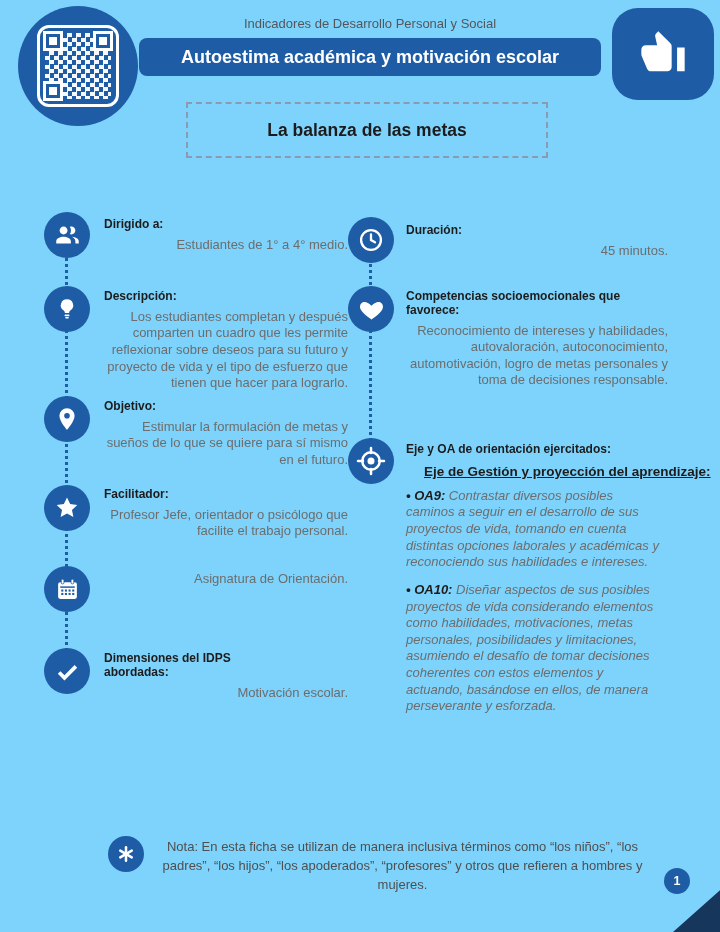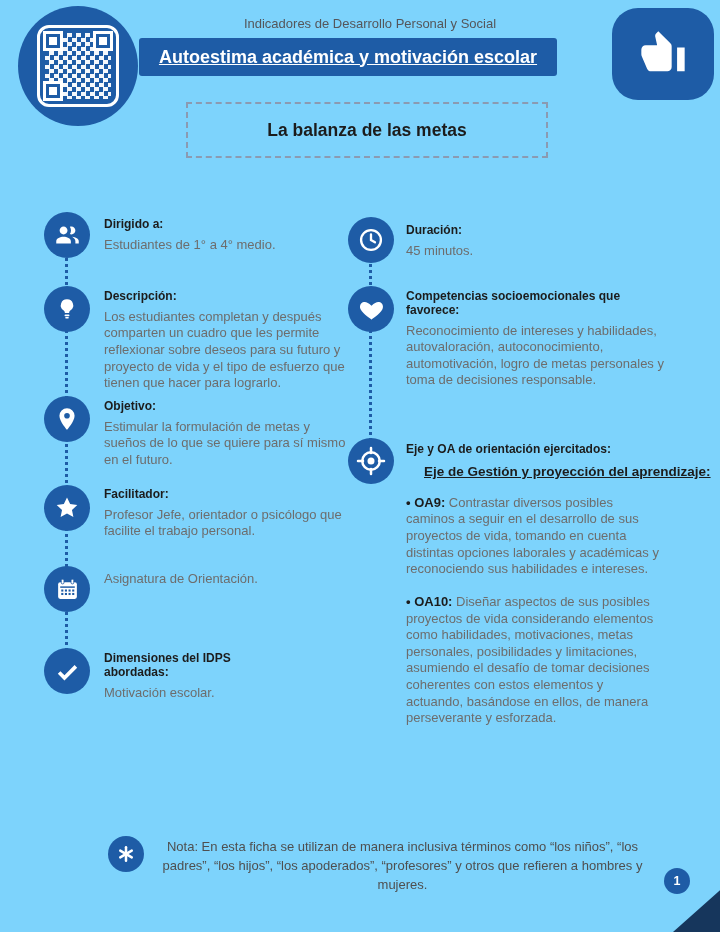--- a/index.html
+++ b/index.html
@@ -10,47 +10,47 @@
   }
   html,body{margin:0;padding:0;background:#ffffff;}
   .page{
     position:relative;width:720px;height:932px;background:#7dd3fc;overflow:hidden;
     font-family:"Liberation Sans", sans-serif;
     padding-left:43px;
   }
   
   .kicker{position:absolute;left:140px;top:16px;width:460px;text-align:center;
     font-size:13px;color:#55565a;}
-  .banner{position:absolute;left:139px;top:38px;width:418px;height:38px;background:var(--blue);
-    border-radius:3px;display:flex;align-items:center;justify-content:center;
-    color:#fff;font-weight:bold;font-size:18px;text-decoration:underline;}
+  .banner{position:absolute;left:139px;top:38px;width:462px;height:38px;background:var(--blue);
+    border-radius:8px;display:flex;align-items:center;justify-content:center;
+    color:#fff;font-weight:bold;font-size:18px;}
   .thumb-badge{position:absolute;left:612px;top:8px;width:102px;height:92px;background:var(--blue);
     border-radius:26px;display:flex;align-items:center;justify-content:center;}
   .title-box{position:absolute;left:186px;top:102px;width:358px;height:52px;
     border:2px dashed #8b9ab1;display:flex;align-items:center;justify-content:center;
     font-size:17.5px;font-weight:bold;color:var(--ink);}
   
   .qr-badge{position:absolute;left:18px;top:6px;width:120px;height:120px;border-radius:50%;background:var(--blue);}
   .qr-frame{position:absolute;inset:19px;border:3px solid #fff;border-radius:12px;}
   .qr-cells{position:absolute;inset:5px;
     background-image:conic-gradient(#fff 25%, transparent 0 50%, #fff 0 75%, transparent 0);
     background-size:9px 9px;opacity:.95;}
   .qr-finder{position:absolute;width:20px;height:20px;border:3px solid #fff;background:var(--blue);box-sizing:border-box;}
   .qr-finder::after{content:"";position:absolute;inset:3px;background:#fff;}
   .qr-tl{left:3px;top:3px}.qr-tr{right:3px;top:3px}.qr-bl{left:3px;bottom:3px}
   
   .dotline{position:absolute;width:0;border-left:3px dotted var(--blue);z-index:0;}
   .icon-circle{position:absolute;width:46px;height:46px;border-radius:50%;background:var(--blue);
     display:flex;align-items:center;justify-content:center;z-index:2;}
   .item-text{position:absolute;z-index:1;}
   .item-title{font-weight:bold;font-size:12px;color:var(--ink);line-height:1.15;margin:0 0 5px 0;}
-  .item-body{font-size:13px;color:var(--gray);line-height:1.28;margin:0;}
+  .item-body{font-size:13px;color:var(--gray);line-height:1.28;margin:0;text-align:right;}
   .nowrap{white-space:nowrap;}
   .subtitle{font-weight:bold;font-size:13.5px;color:var(--ink);text-decoration:underline;margin:7px 0 9px 18px;white-space:nowrap;}
-  .bullet{font-size:13px;color:var(--gray);line-height:1.28;margin:16px 0 11px 0;width:255px;}
+  .bullet{font-size:13px;color:var(--gray);line-height:1.28;margin:4px 0 11px 0;width:255px;font-style:italic;}
   .bullet b{color:var(--ink);}
   
   .note-icon{position:absolute;left:108px;top:836px;width:36px;height:36px;border-radius:50%;background:var(--blue);
     display:flex;align-items:center;justify-content:center;}
   .note-text{position:absolute;left:150px;top:838px;width:505px;text-align:center;
     font-size:13px;color:#4f4f4f;line-height:1.45;}
   .page-num{position:absolute;left:664px;top:868px;width:26px;height:26px;border-radius:50%;background:var(--blue);
     color:#fff;font-size:12.5px;font-weight:bold;display:flex;align-items:center;justify-content:center;z-index:3;}
   .corner{position:absolute;right:0;bottom:0;width:0;height:0;
     border-left:90px solid transparent;border-bottom:80px solid var(--navy);}

